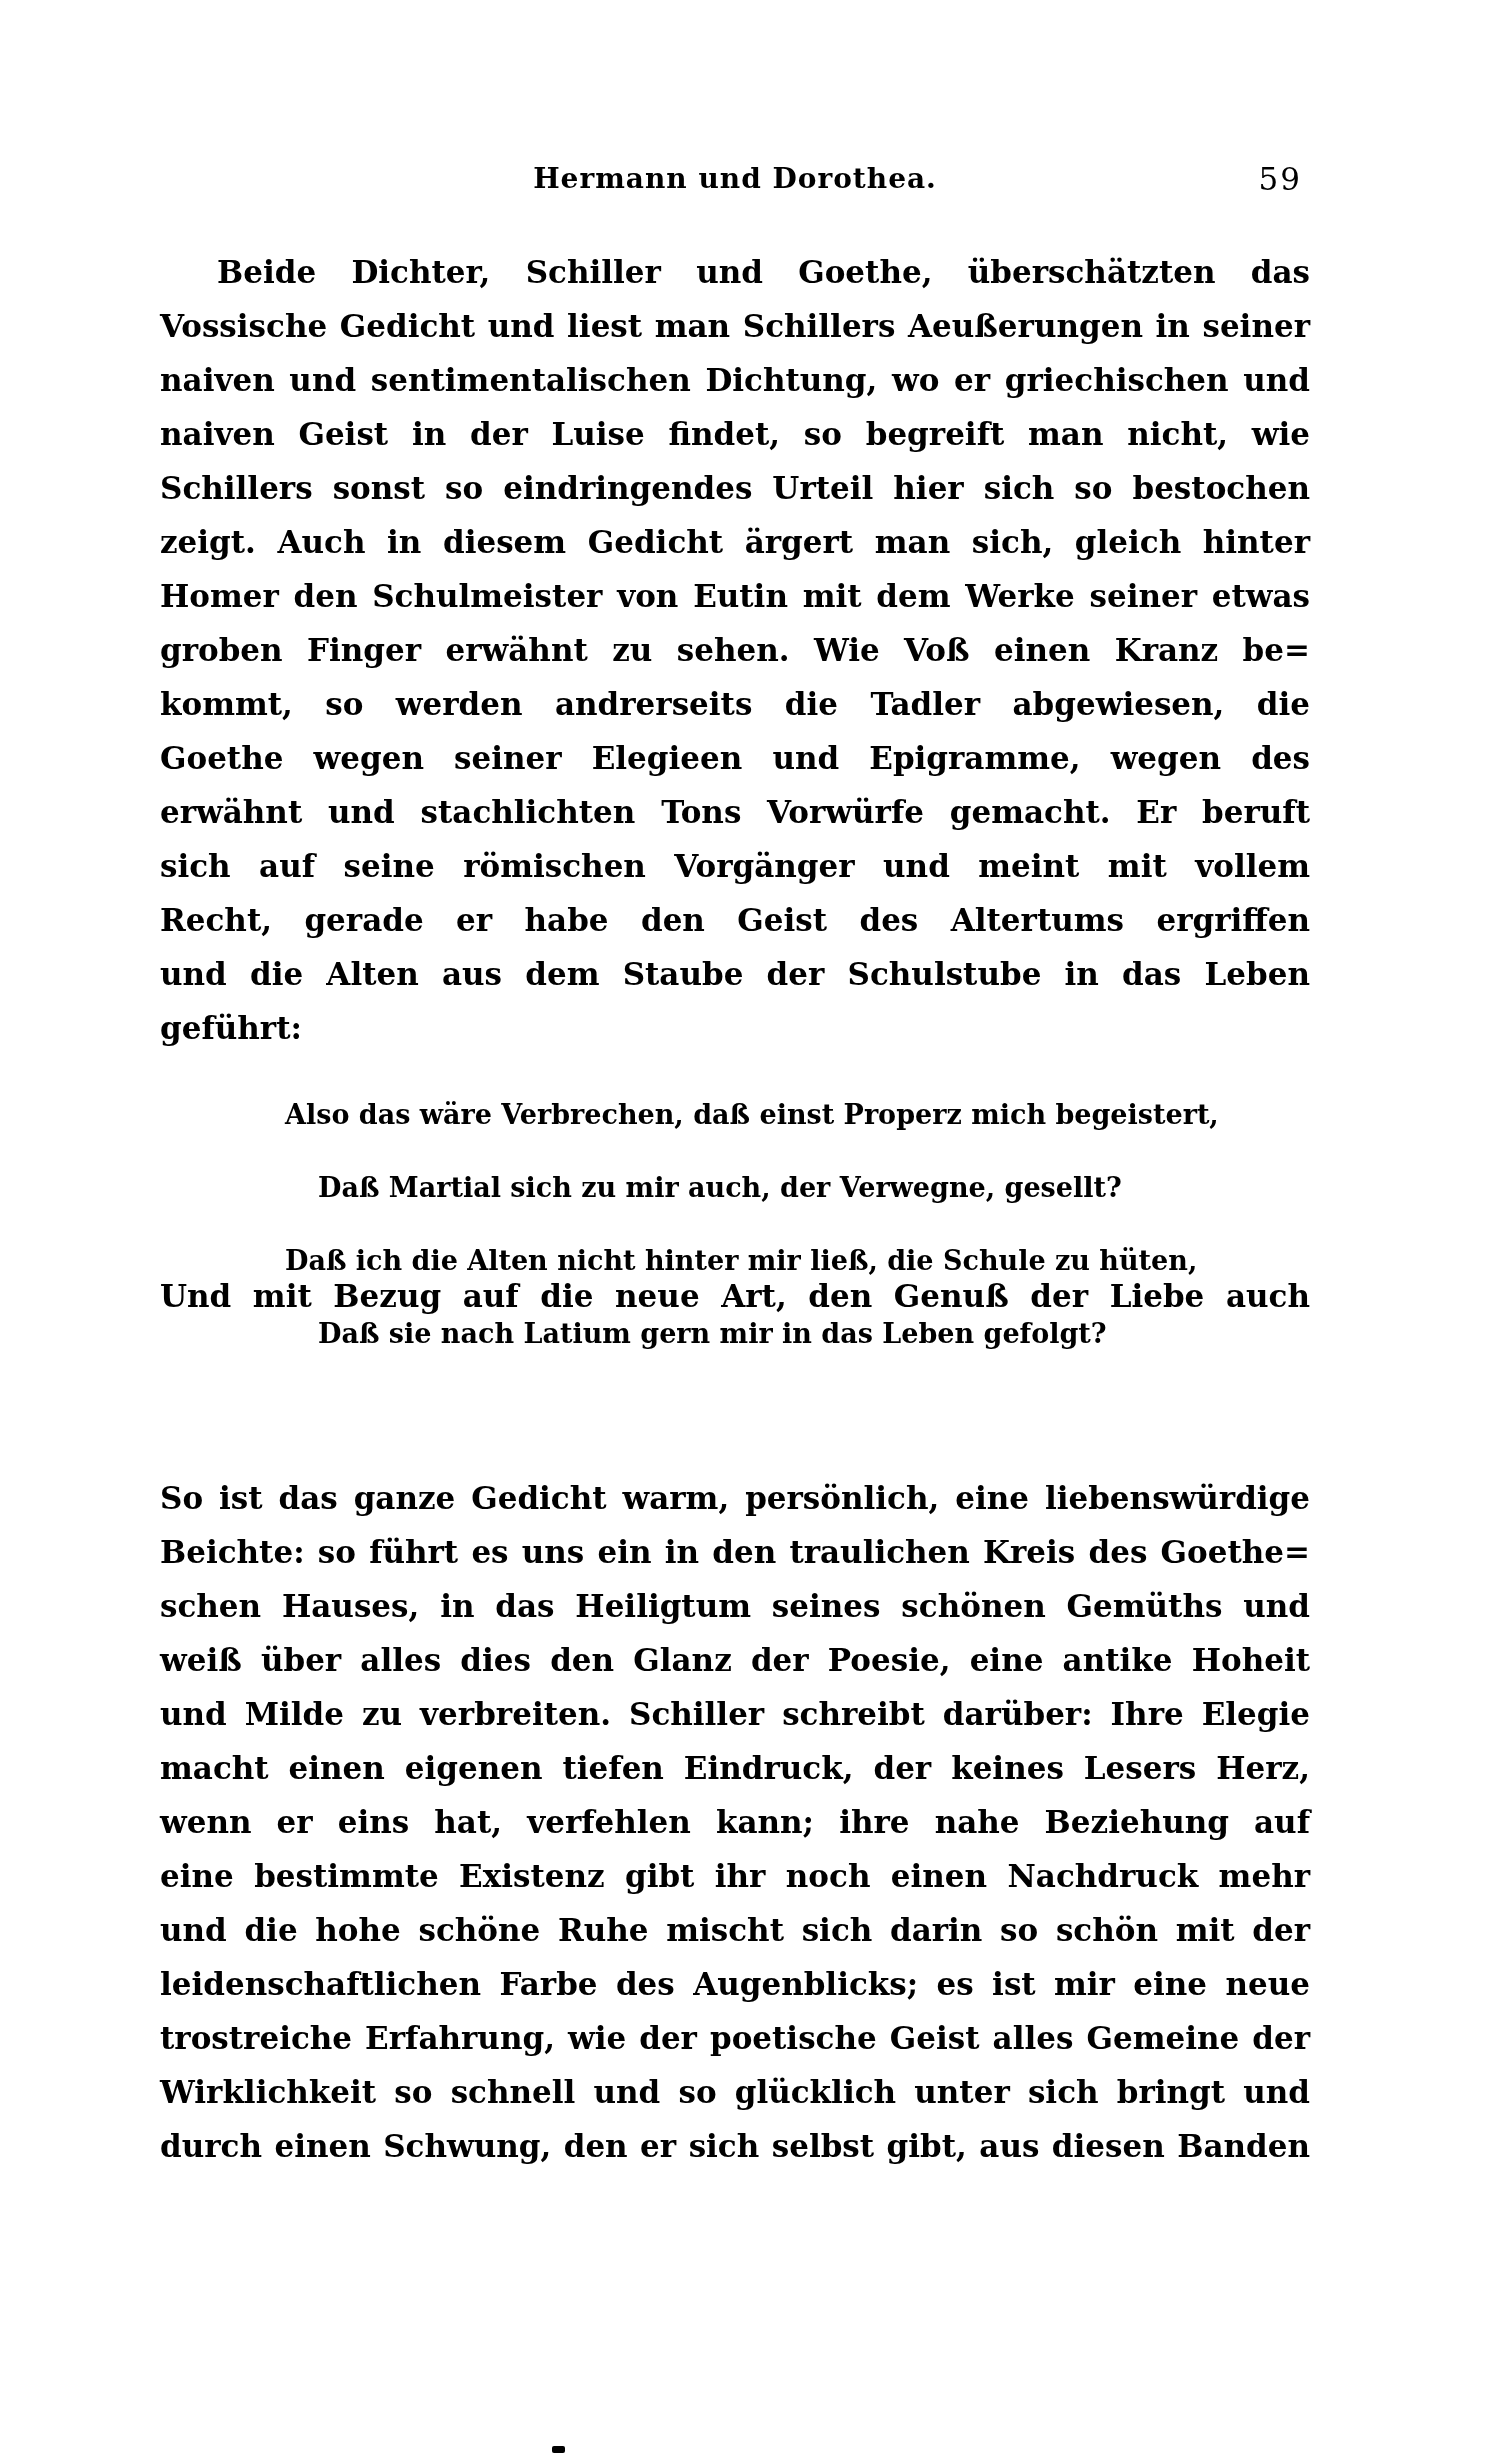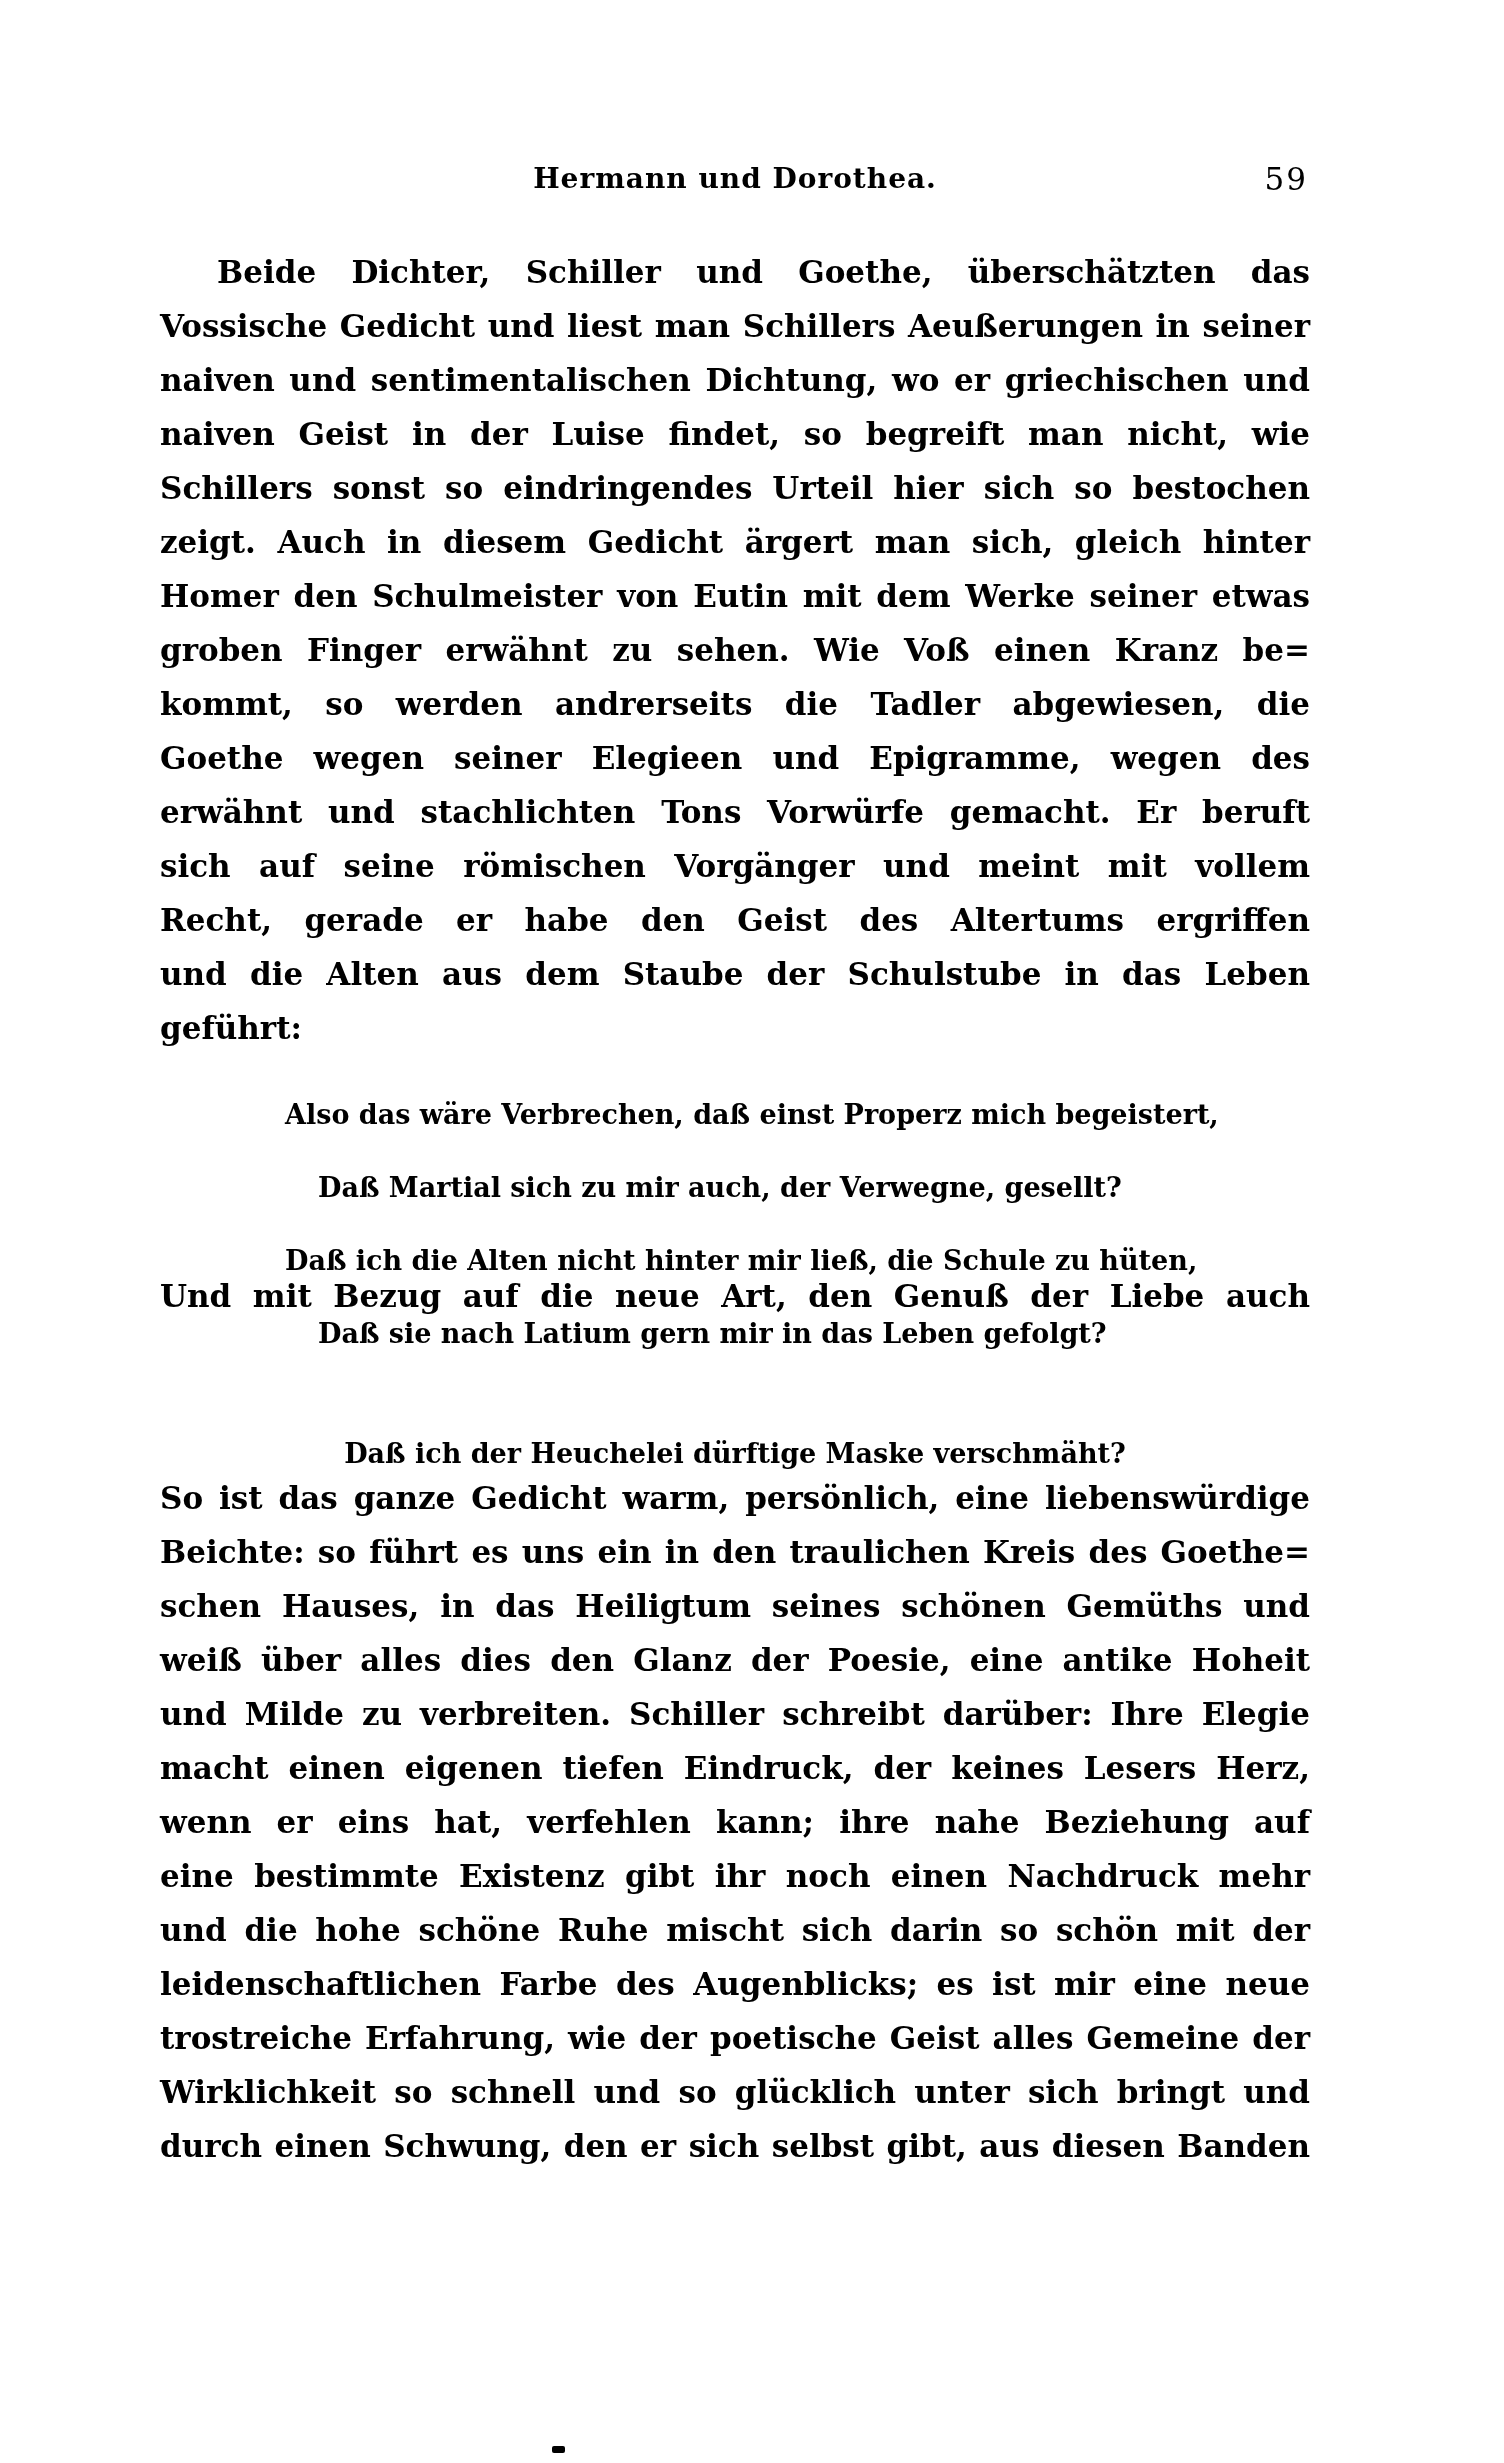--- a/index.html
+++ b/index.html
@@ -27,21 +27,21 @@
   }
   .running-title {
     display: block;
     text-align: center;
     font-size: 28px;
     line-height: 44px;
     letter-spacing: 1px;
   }
   .page-number {
     position: absolute;
-    right: 2px;
+    right: 8px;
     top: 0;
     font-size: 31px;
     line-height: 44px;
     font-weight: 400;
     letter-spacing: 2px;
   }
   
   .text-block {
     position: absolute;
     left: 160px;
@@ -122,23 +122,20 @@
     <div class="verse-line">Also das wäre Verbrechen, daß einst Properz mich begeistert,</div>
     <div class="verse-line indented">Daß Martial sich zu mir auch, der Verwegne, gesellt?</div>
     <div class="verse-line">Daß ich die Alten nicht hinter mir ließ, die Schule zu hüten,</div>
     <div class="verse-line indented">Daß sie nach Latium gern mir in das Leben gefolgt?</div>
   </div>
 
   <div class="text-block" id="paragraph-2">
     <div class="line">Und mit Bezug auf die neue Art, den Genuß der Liebe auch</div>
   </div>
 
-  <div class="text-block" id="verse-2">
-    <div class="verse-line centered">Daß ich der Heuchelei dürftige Maske verschmäht?</div>
-  </div>
 
   <div class="text-block" id="paragraph-3">
     <div class="line">So ist das ganze Gedicht warm, persönlich, eine liebenswürdige</div>
     <div class="line">Beichte: so führt es uns ein in den traulichen Kreis des Goethe=</div>
     <div class="line">schen Hauses, in das Heiligtum seines schönen Gemüths und</div>
     <div class="line">weiß über alles dies den Glanz der Poesie, eine antike Hoheit</div>
     <div class="line">und Milde zu verbreiten. Schiller schreibt darüber: Ihre Elegie</div>
     <div class="line">macht einen eigenen tiefen Eindruck, der keines Lesers Herz,</div>
     <div class="line">wenn er eins hat, verfehlen kann; ihre nahe Beziehung auf</div>
     <div class="line">eine bestimmte Existenz gibt ihr noch einen Nachdruck mehr</div>

